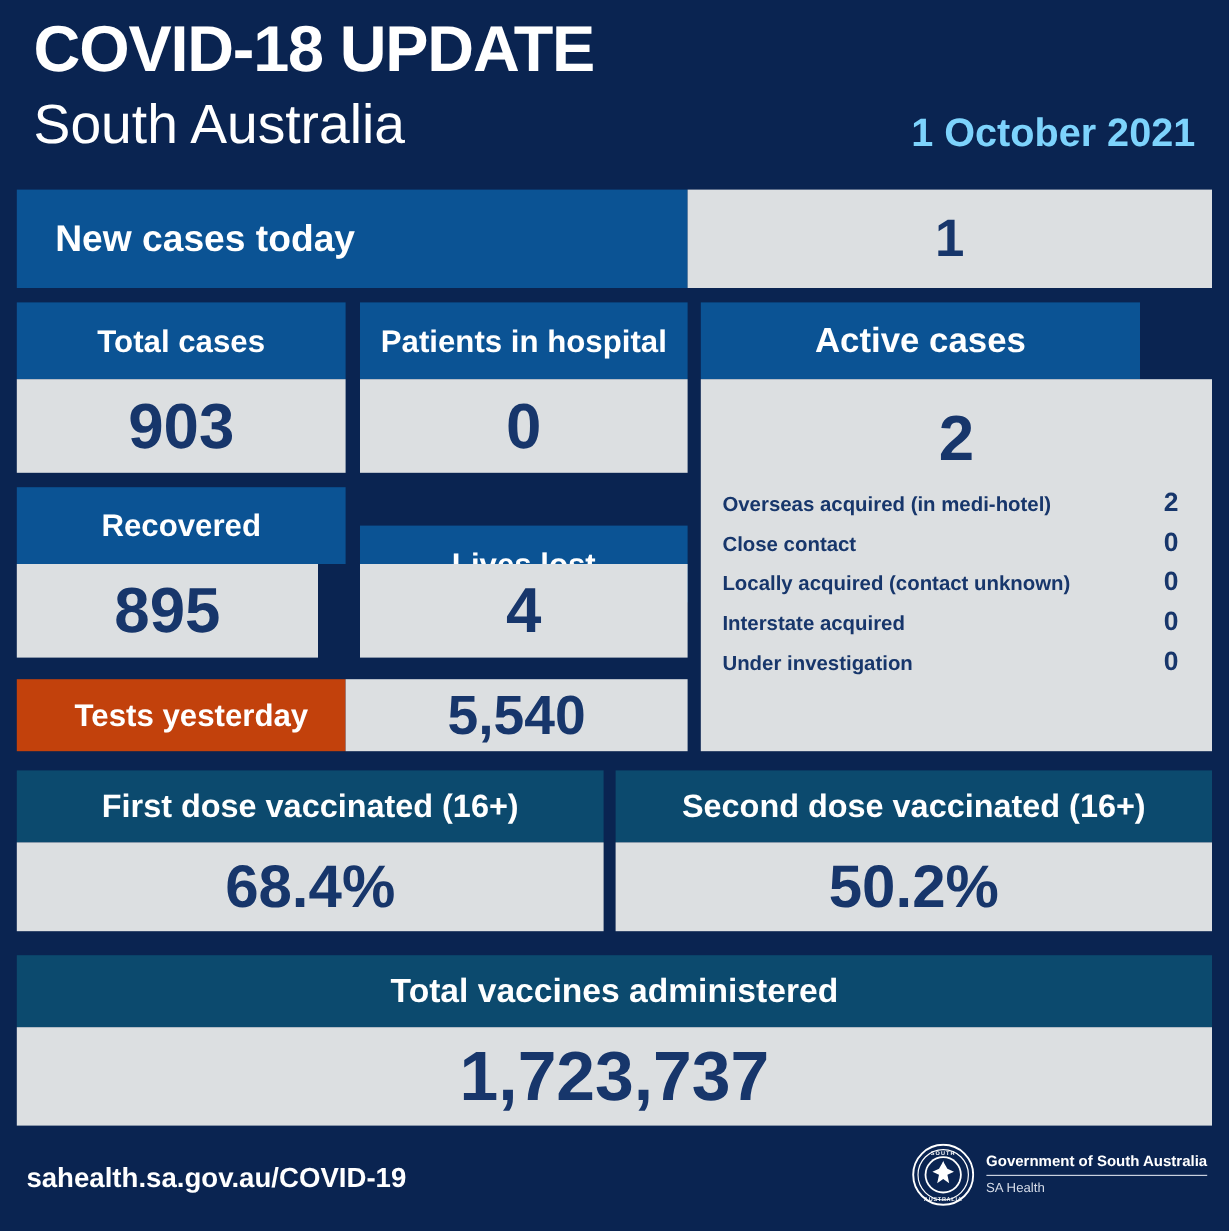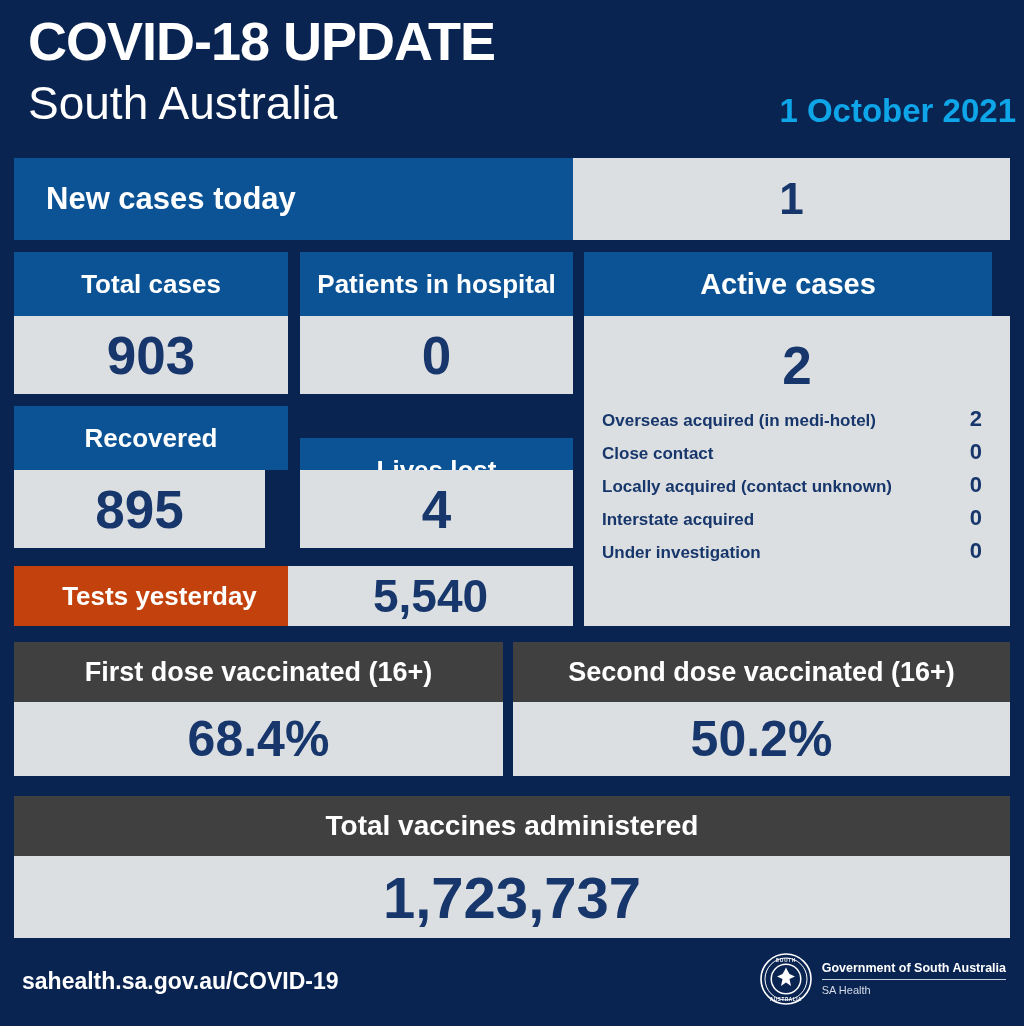--- a/index.html
+++ b/index.html
@@ -42,41 +42,41 @@
     position: absolute;
     left: 28px; top: 78px;
     font-size: 46px;
     font-weight: normal;
     color: #ffffff;
     line-height: 50px;
     white-space: nowrap;
   }
   .title-date {
     position: absolute;
-    right: 8px; top: 92px;
+    right: 28px; top: 92px;
     font-size: 33px;
     font-weight: bold;
-    color: #0ea5e9;
+    color: #7dd3fc;
     white-space: nowrap;
     margin-left: 15px;
   }
 
   
   .panel-head {
     position: absolute;
     background: #0b5394;
     color: #ffffff;
     font-weight: bold;
     display: flex;
     align-items: center;
     justify-content: center;
     box-sizing: border-box;
   }
   .panel-head.teal-dark { background: #c2410c; padding-left: 17px; }
-  .panel-head.teal-light { background: #404040; }
+  .panel-head.teal-light { background: #0c4a6e; }
   .panel-value {
     position: absolute;
     background: #dcdfe1;
     color: #17366b;
     font-weight: bold;
     display: flex;
     align-items: center;
     justify-content: center;
     box-sizing: border-box;
   }
@@ -104,21 +104,21 @@
   #r3a-value { left: 14px; top: 470px; width: 251px; height: 78px; font-size: 53px; }
   #r3b-head { left: 300px; top: 406px; width: 273px; height: 64px; font-size: 26px; margin-top: 32px; }
   #r3b-value { left: 300px; top: 470px; width: 273px; height: 78px; font-size: 53px; }
 
   
   #r4-head { left: 14px; top: 566px; width: 274px; height: 60px; font-size: 26px; }
   #r4-value { left: 288px; top: 566px; width: 285px; height: 60px; font-size: 46px; }
 
   
   #active-head {
-    left: 584px; top: 252px; width: 408px; height: 64px; font-size: 29px;
+    left: 584px; top: 252px; width: 366px; height: 64px; font-size: 29px;
   }
   #active-body {
     position: absolute;
     left: 584px; top: 316px; width: 426px; height: 310px;
     background: #dcdfe1;
     box-sizing: border-box;
   }
   #active-number {
     text-align: center;
     color: #17366b;

